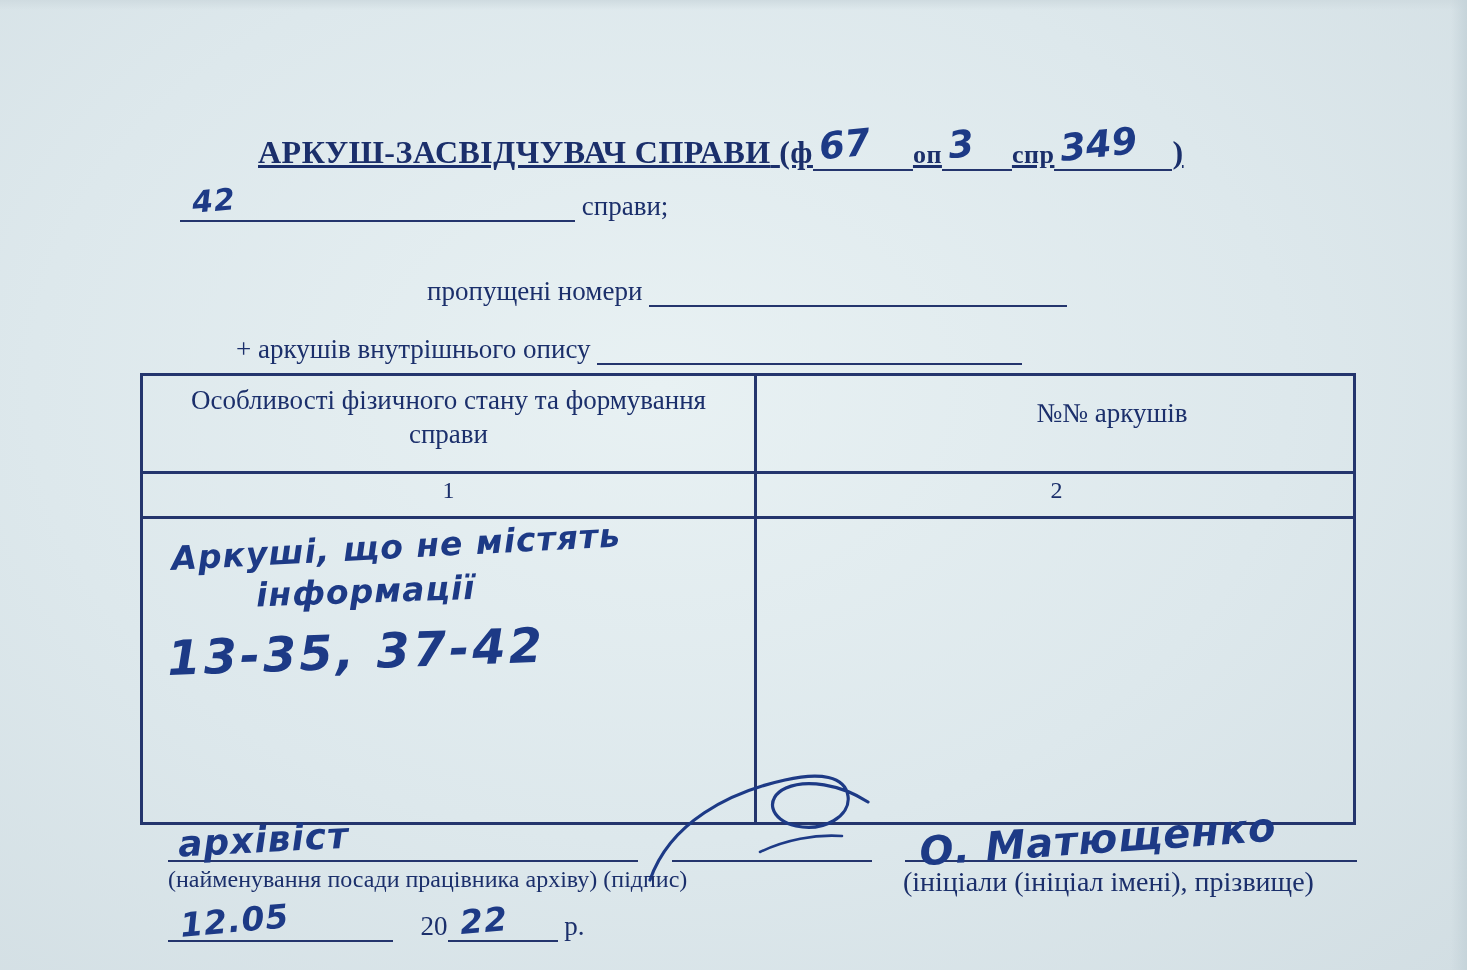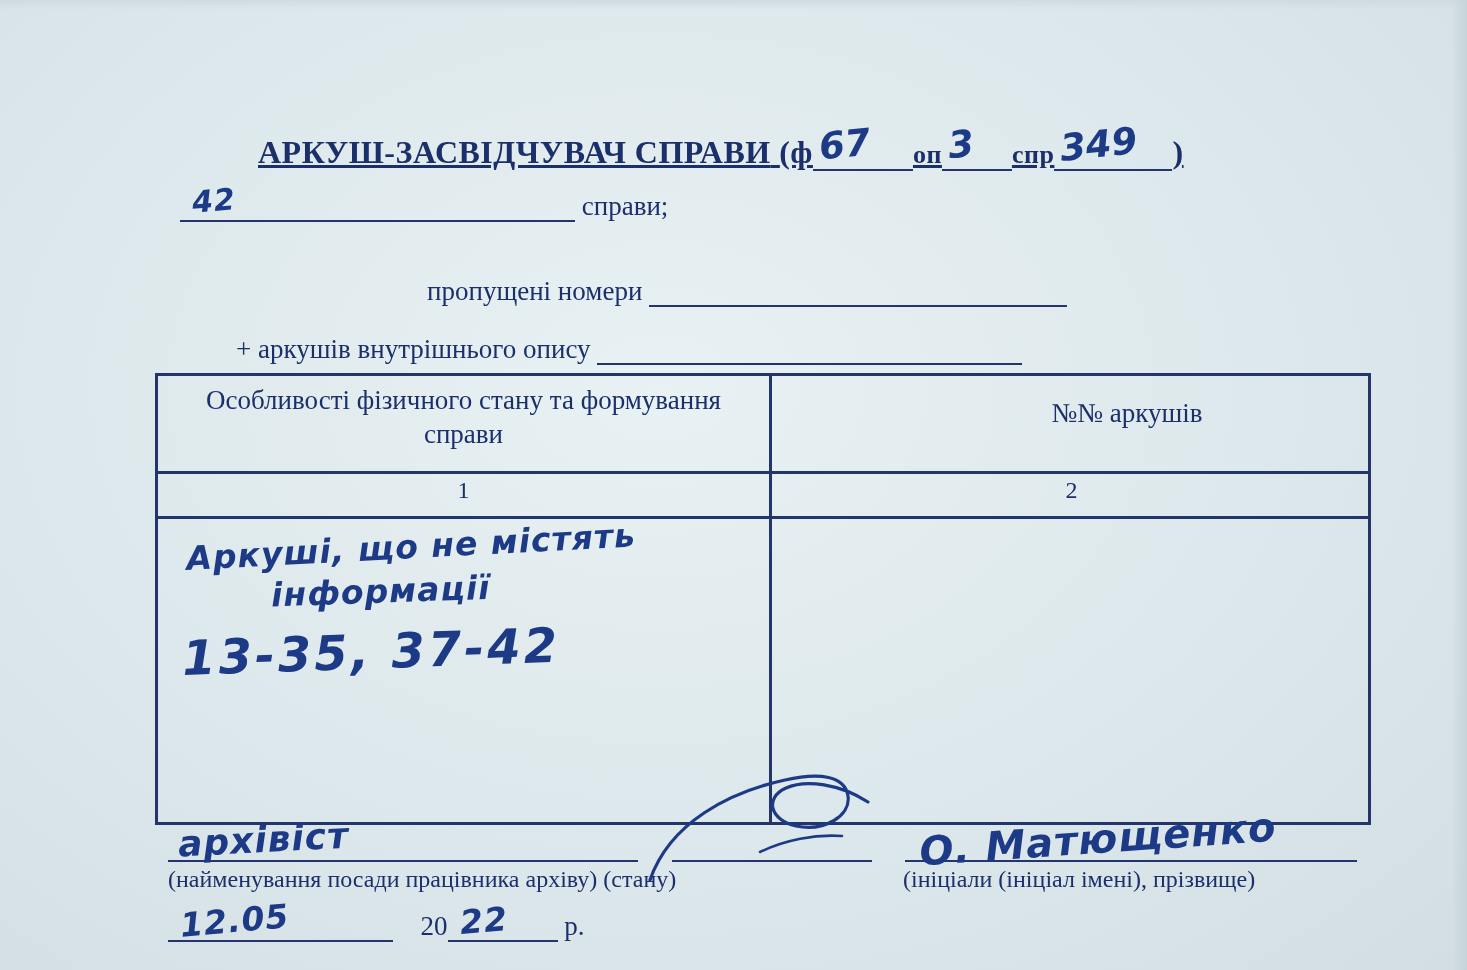--- a/index.html
+++ b/index.html
@@ -102,21 +102,21 @@
     left: 6px;
     bottom: 3px;
     font-size: 37px;
     transform: rotate(-6deg);
     letter-spacing: 0;
   }
 
   
   .table {
     position: absolute;
-    left: 155px;
+    left: 140px;
     top: 373px;
     width: 1216px;
     height: 452px;
     border: 3px solid #24356d;
     box-sizing: border-box;
   }
   .table .vline {
     position: absolute;
     left: 611px;
     top: 0;
@@ -261,21 +261,21 @@
     position: absolute;
     left: 168px;
     top: 46px;
     font-size: 24px;
     white-space: nowrap;
   }
   .cap-right {
     position: absolute;
     left: 903px;
     top: 46px;
-    font-size: 24px;
+    font-size: 28px;
     white-space: nowrap;
   }
   .date-row {
     position: absolute;
     left: 168px;
     top: 86px;
     font-size: 27px;
     white-space: nowrap;
   }
   .date-row .ul {
@@ -359,21 +359,21 @@
     <div class="sig-pos">
       <span class="hand">архівіст</span>
     </div>
     <div class="sig-sign">
       <span class="hand"></span>
     </div>
     <div class="sig-name">
       <span class="hand">О. Матющенко</span>
     </div>
 
-    <div class="cap-left">(найменування посади працівника архіву) (стану)</div>
+    <div class="cap-left">(найменування посади працівника архіву) (підпис)</div>
     <div class="cap-right">(ініціали (ініціал імені), прізвище)</div>
 
     <div class="date-row">
       <span class="ul" style="width:225px">
         <span class="hand">12.05</span>
       </span>
       <span style="display:inline-block;width:14px"></span>
       <span>20</span><span class="ul" style="width:110px"><span class="hand">22</span></span>
       <span>р.</span>
     </div>

